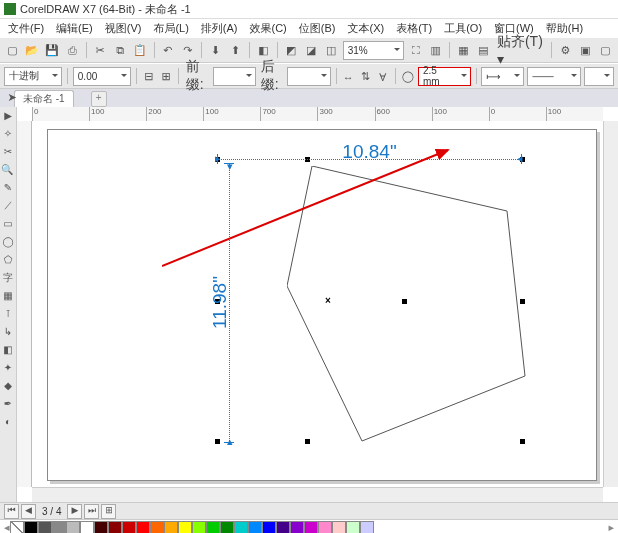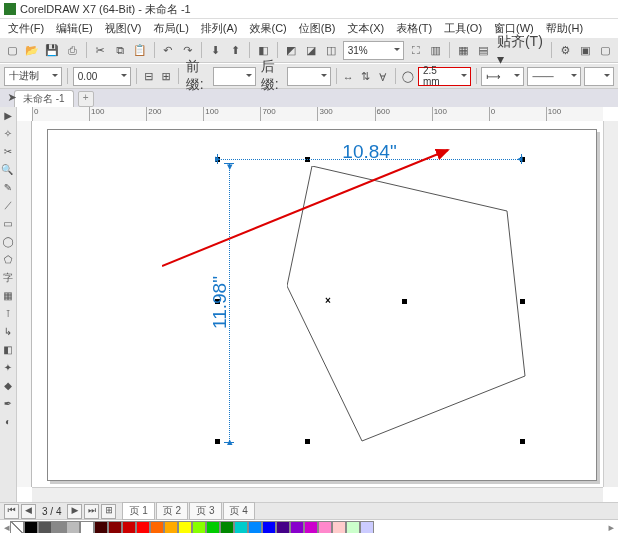--- a/index.html
+++ b/index.html
@@ -8,21 +8,21 @@
 .menubar{height:18px;background:#fff;display:flex;align-items:center;padding:0 2px;gap:0}
 .menubar span{padding:1px 6px;cursor:default}
 .toolbar{height:24px;background:#e8e8e8;border-top:1px solid #fff;border-bottom:1px solid #ccc;display:flex;align-items:center;padding:0 4px;gap:3px}
 .tbtn{width:18px;height:18px;display:flex;align-items:center;justify-content:center;border:1px solid transparent;font-size:11px;color:#555}
 .sep{width:1px;height:16px;background:#bbb;margin:0 2px}
 .combo{height:17px;border:1px solid #aaa;background:#fff;display:flex;align-items:center;padding:0 14px 0 4px;position:relative;font-size:10px}
 .combo::after{content:"";position:absolute;right:3px;top:6px;border:3px solid transparent;border-top-color:#555}
 .combo.hl{border-color:#d00}
 .lbl{font-size:14px;color:#444;padding:0 2px}
 .tabbar{height:18px;background:#e0e0e8;display:flex;align-items:flex-end;padding-left:14px}
-.tabbar .tab{background:#f5f5f5;border:1px solid #bbb;border-bottom:none;padding:1px 8px;font-size:10px;color:#555;margin-right:2px;border-radius:3px 3px 0 0}
+.tabbar .tab{background:#f5f5f5;border:1px solid #bbb;border-bottom:none;padding:1px 8px;font-size:10px;color:#555;margin-right:15px;border-radius:3px 3px 0 0}
 .tabbar .tab.act{background:#fff}
 .tabbar .addtab{width:14px;height:14px;border:1px solid #bbb;background:#eee;color:#888;text-align:center;line-height:12px;font-size:10px;margin-left:2px;border-radius:2px}
 .workspace{display:flex;height:395px;background:#e8e8e8}
 .toolbox{width:16px;background:#e8e8e8;display:flex;flex-direction:column;align-items:center;padding-top:2px;gap:4px;border-right:1px solid #ccc}
 .toolbox .t{width:14px;height:14px;font-size:10px;color:#555;text-align:center;line-height:14px}
 .canvas-wrap{flex:1;position:relative;background:#fff}
 .ruler-h{position:absolute;left:15px;right:15px;top:0;height:14px;background:#f5f5f5;border-bottom:1px solid #bbb;display:flex;font-size:8px;color:#666;overflow:hidden}
 .ruler-h span{flex:1;border-left:1px solid #aaa;padding-left:1px}
 .ruler-v{position:absolute;left:0;top:14px;bottom:15px;width:14px;background:#f5f5f5;border-right:1px solid #bbb}
 .canvas{position:absolute;left:15px;right:15px;top:14px;bottom:15px;background:#fff}
@@ -236,26 +236,20 @@
   </div>
 </div>
 
 <div class="pagenav">
   <div class="nbtn">⏮</div>
   <div class="nbtn">◀</div>
   <span style="padding:0 4px">3 / 4</span>
   <div class="nbtn">▶</div>
   <div class="nbtn">⏭</div>
   <div class="nbtn">⊞</div>
-  <div id="ptabs" style="display:flex;gap:1px;margin-left:4px">
-      <div class="ptab act">页 1</div>
-      <div class="ptab">页 2</div>
-      <div class="ptab">页 3</div>
-      <div class="ptab">页 4</div>
-    </div>
 </div>
 
 <div class="palette">
   <span style="color:#888">◂</span>
   <div class="nosw"></div>
   <div id="palette" style="display:flex">
       <div class="sw" style="background: rgb(0, 0, 0);"></div>
       <div class="sw" style="background: rgb(85, 85, 85);"></div>
       <div class="sw" style="background: rgb(136, 136, 136);"></div>
       <div class="sw" style="background: rgb(187, 187, 187);"></div>

